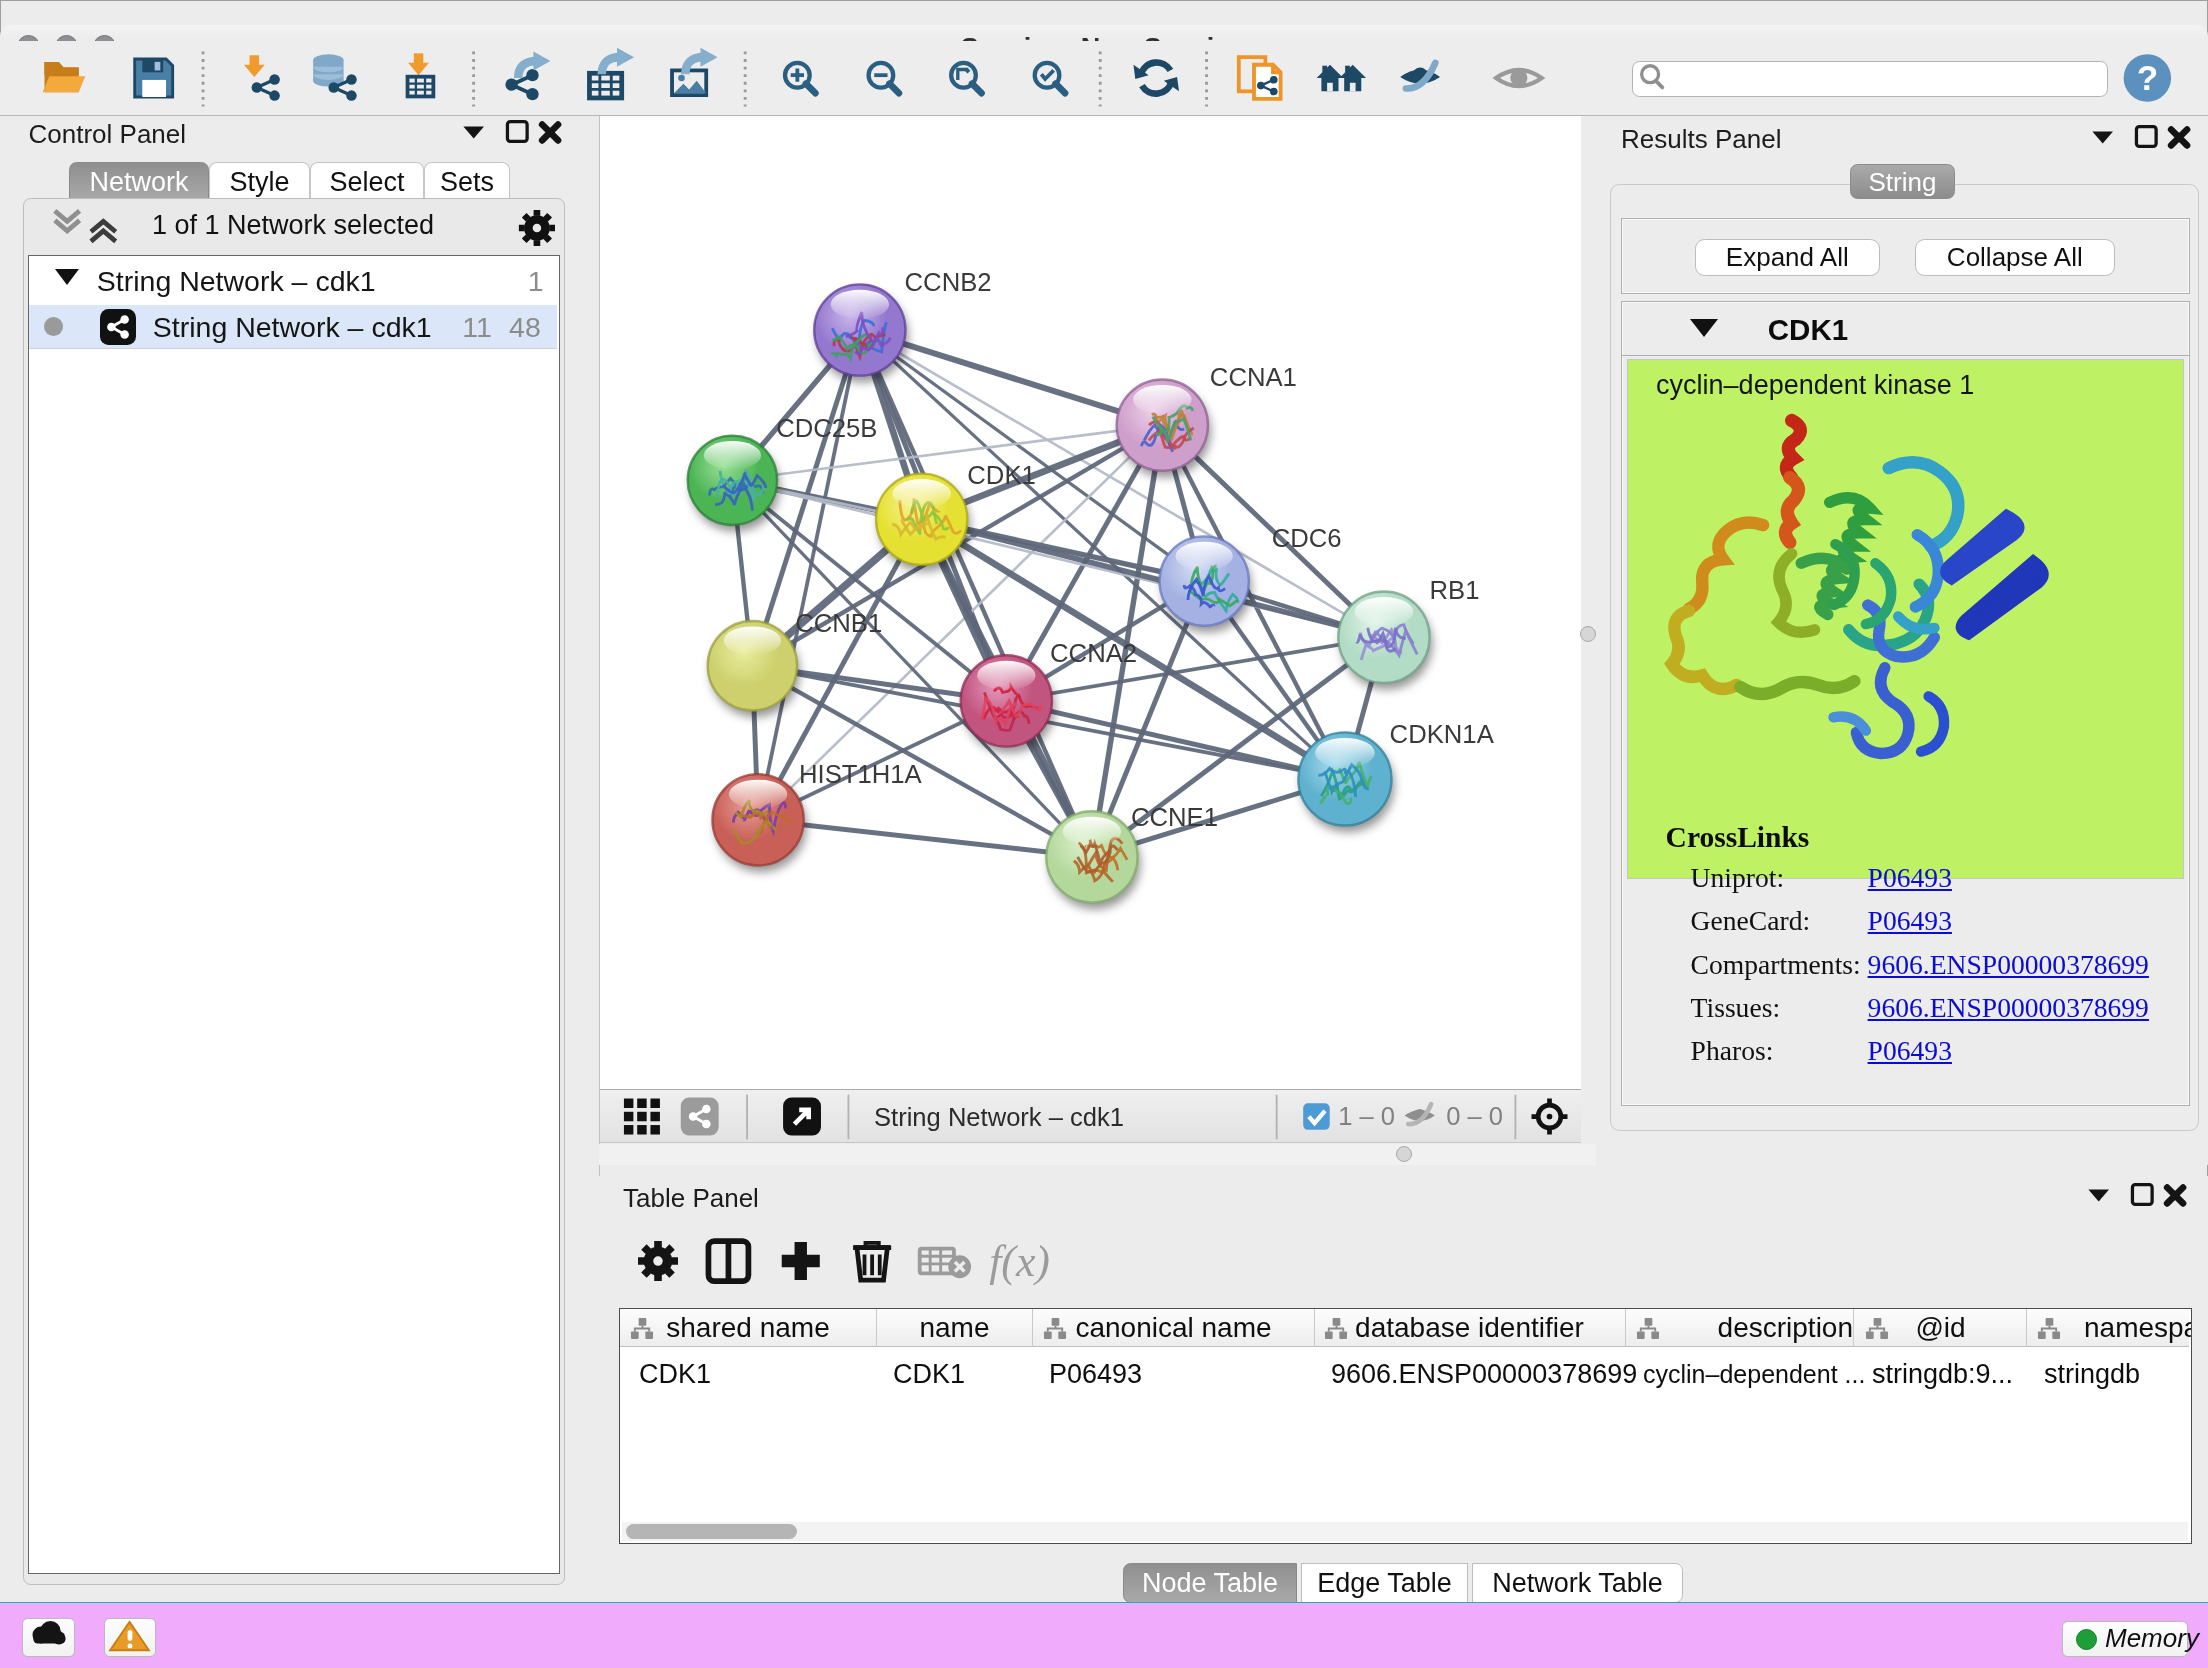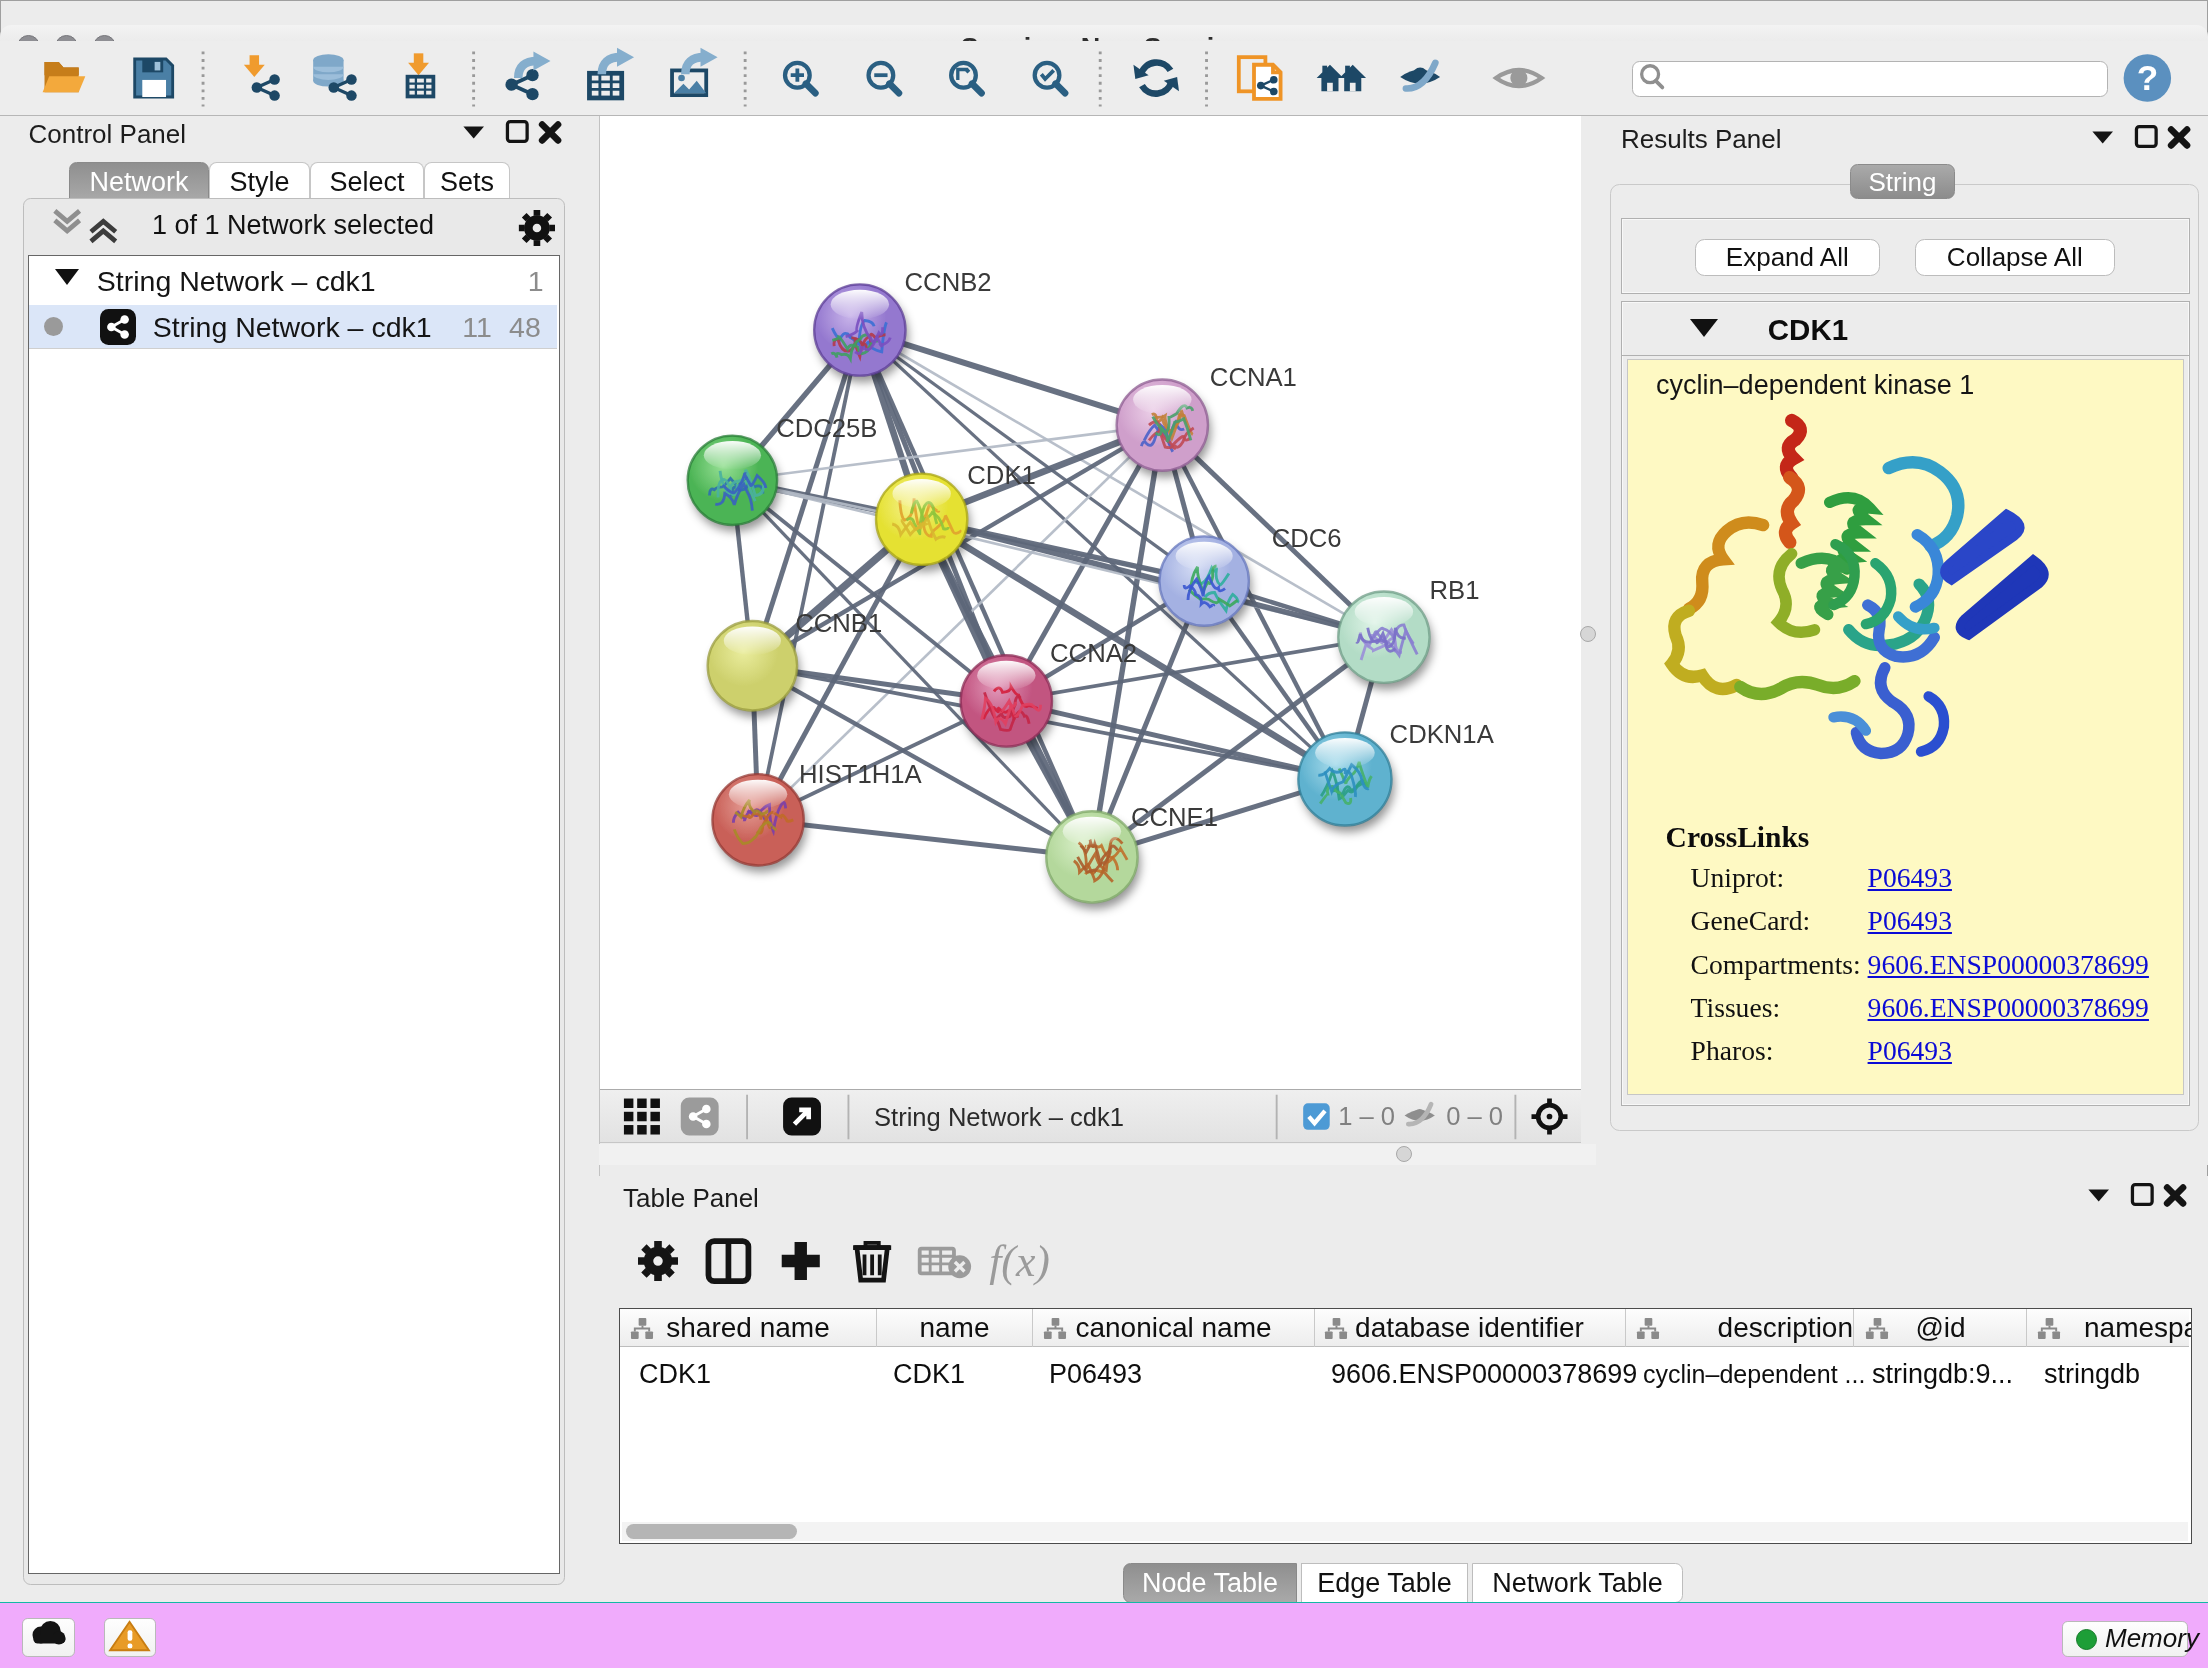--- a/index.html
+++ b/index.html
@@ -32,21 +32,21 @@
   #vsplit { left:1581px; top:116px; width:15px; height:1028px; background:#ececec; }
   .knob { width:16px; height:16px; border-radius:50%; background:#d6d6d6; border:1px solid #a8a8a8; }
   
   #results { left:1596px; top:116px; width:613px; height:1049px; background:#ececec; }
   #rpouter { left:14.3px; top:68px; width:589px; height:947px; border:1.9px solid #c9c9c9; border-radius:9.5px; background:#ececec; }
   #stringbtn { z-index:5; left:254px; top:48px; width:105px; height:35px; border-radius:7.6px;
      background:linear-gradient(180deg,#aaaaaa,#8c8c8c); border:1px solid #8b8b8b; color:#fff; font-size:26px; text-align:center; line-height:34px; }
   .rbtn { top:20px; height:37px; background:#fff; border:1.9px solid #bcbcbc; border-radius:9.5px; font-size:26px; text-align:center; color:#111; }
   #boxA { left:9.5px; top:33px; width:569px; height:76px; border:1px solid #b0b0b0; background:#ececec; box-shadow:inset 0 0 0 1px #f8f8f8; }
   #boxB { left:9.5px; top:116px; width:569px; height:805px; border:1px solid #b0b0b0; background:#ececec; box-shadow:inset 0 0 0 1px #f8f8f8; }
-  #doc { left:4.8px; top:57px; width:557px; height:736px; background:#fef9c3; border:1px solid #c6c6c6; }
+  #doc { left:4.8px; top:57px; width:557px; height:520px; background:#bef264; border:1px solid #c6c6c6; }
   .serif { font-family:"Liberation Serif", serif; }
   .clrow { font-size:27.6px; color:#111; }
   .cllink { color:#0b0bd6; text-decoration:underline; }
   
   #tablepanel { left:599px; top:1165px; width:1609px; height:437px; background:#ececec;margin-top:11px; }
   #tbl { left:20px; top:132px; width:1573px; height:236px; border:1.9px solid #4c4c4c; background:#fff; overflow:hidden; }
   #tblhead { left:0; top:0; width:1569px; height:38px; background:linear-gradient(180deg,#fdfdfd,#ededed); border-bottom:1px solid #bdbdbd; }
   .hcell { top:0; height:38px; line-height:38px; font-size:28px; color:#0f0f0f; border-right:1px solid #c9c9c9; position:absolute; }
   .dcell { top:40px; white-space:nowrap; font-size:27px; color:#0e0e0e; position:absolute; }
   .btab { top:387px; height:40px; font-size:27px; text-align:center; line-height:38px; background:#fff; border:1px solid #bdbdbd; color:#111; position:absolute; }

